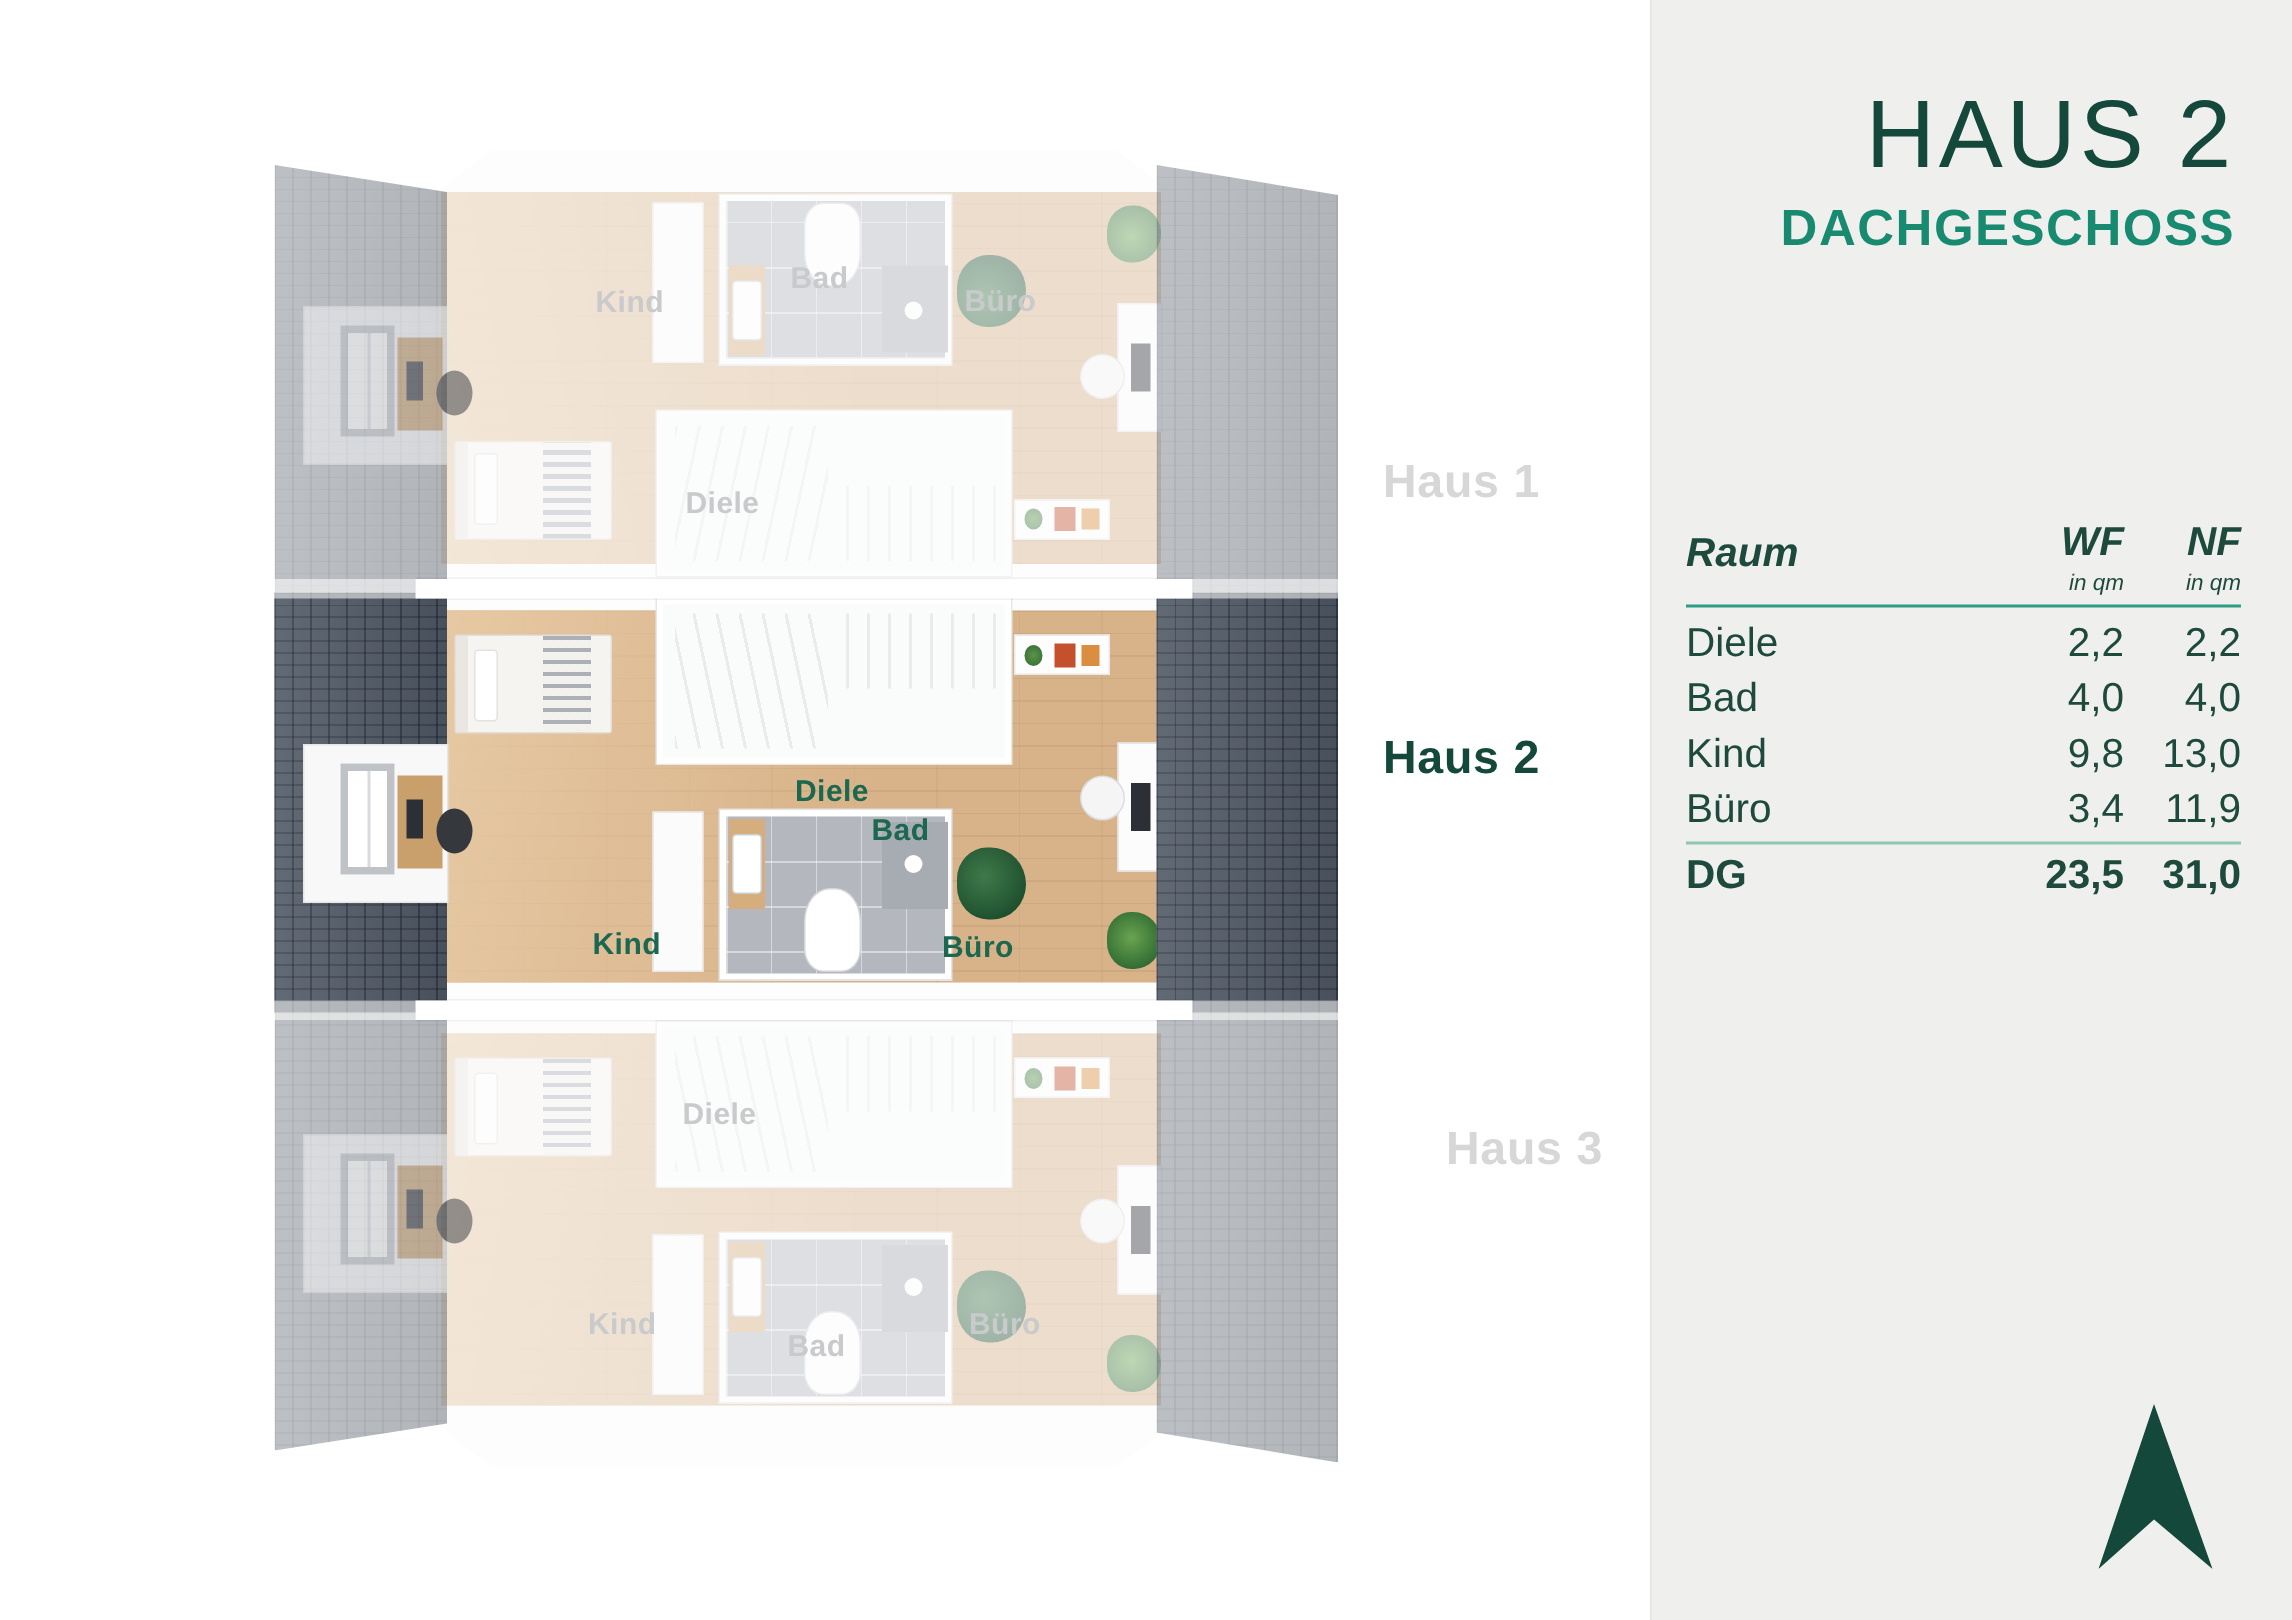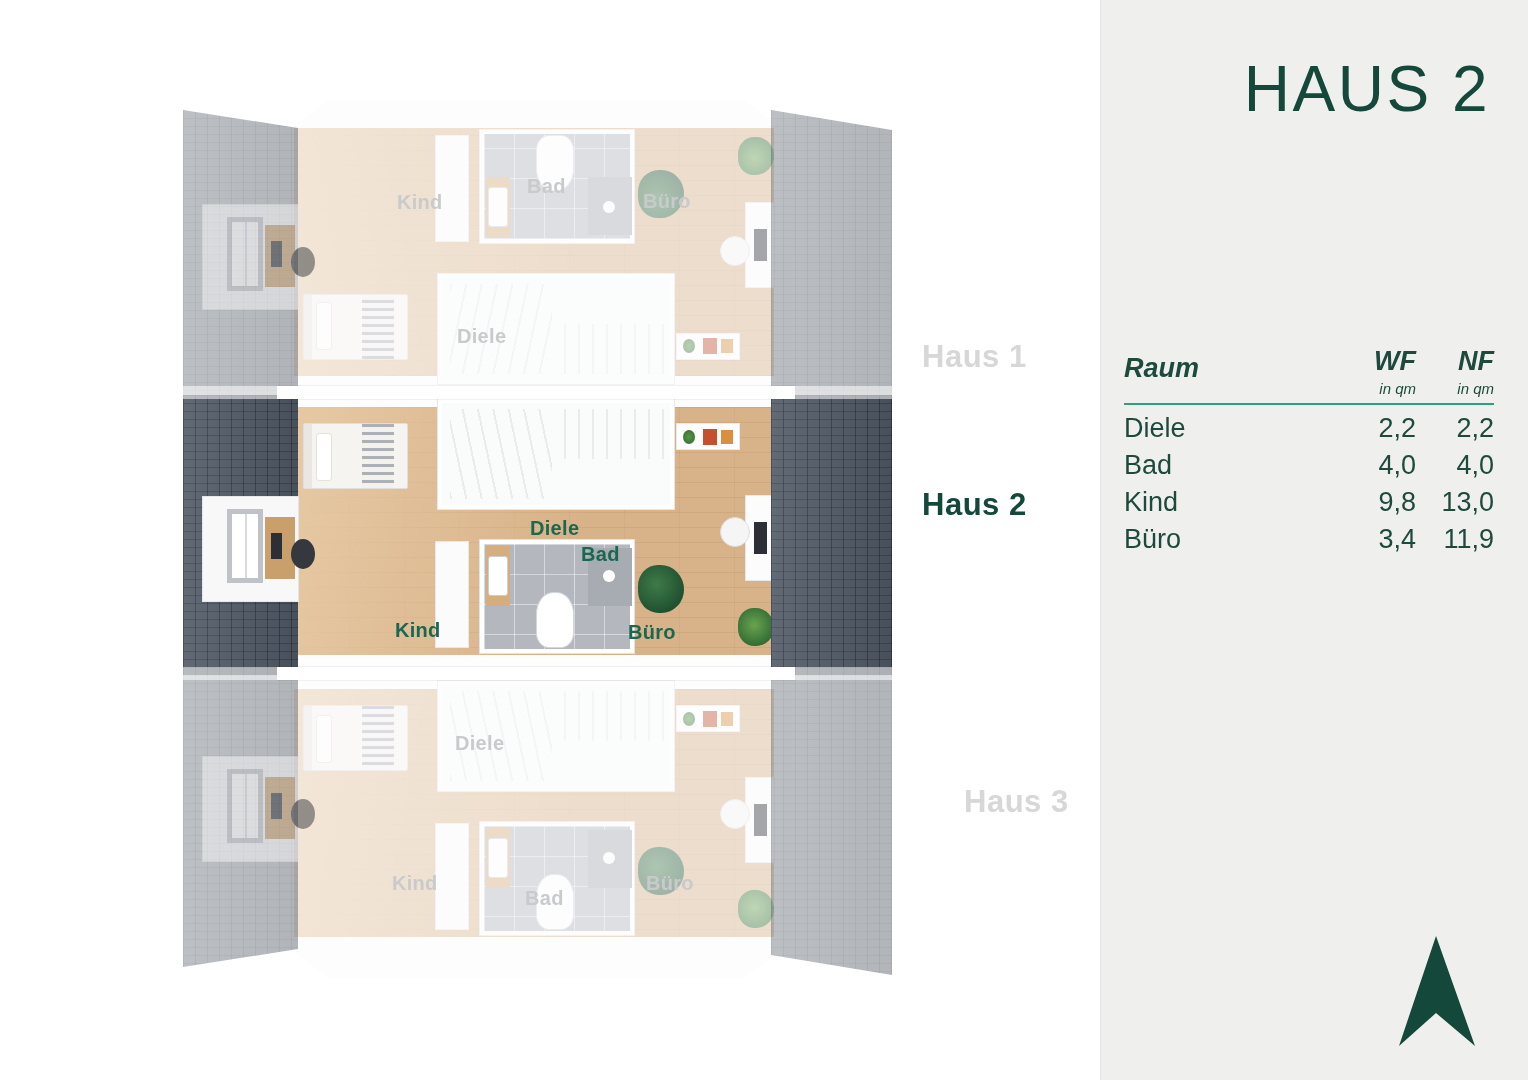--- a/index.html
+++ b/index.html
@@ -86,21 +86,21 @@
   .ddesk{position:absolute;left:62px;top:20px;width:30px;height:62px;background:#c99f6b;}
   .dmon{position:absolute;left:68px;top:36px;width:11px;height:26px;background:#2c3036;}
   .dchair{position:absolute;left:88px;top:42px;width:24px;height:30px;background:#35383d;border-radius:50%;}
 
   .labels{position:absolute;inset:0;z-index:7;}
   .lab{position:absolute;font-size:20px;font-weight:600;letter-spacing:.3px;white-space:nowrap;}
   .lab-a{color:var(--room_label_green);}
   .lab-f{color:#c9cacc;}
 
   .hlab{position:absolute;font-size:31px;font-weight:700;letter-spacing:.5px;white-space:nowrap;z-index:8;}
-  .hlab.inactive{color:var(--inactive_gray);margin-top:36px;}
+  .hlab.inactive{color:var(--inactive_gray);}
   .hlab.active{color:var(--title_green);}
 
   
   .panel{position:absolute;left:1100px;top:0;width:428px;height:1080px;background:var(--panel_bg);border-left:1px solid #e4e4e2;}
   .title{position:absolute;right:38px;top:52px;font-size:64px;font-weight:400;letter-spacing:2.5px;color:var(--title_green);white-space:nowrap;}
   .subtitle{position:absolute;right:38px;top:133px;font-size:34px;font-weight:700;letter-spacing:1px;color:var(--teal);white-space:nowrap;}
 
   .tbl{position:absolute;left:23px;top:346px;width:370px;color:var(--table_text);}
   .thead,.trow,.ttotal{display:grid;grid-template-columns:1fr 95px 78px;}
   .thead{align-items:end;border-bottom:2px solid var(--table_line);padding-bottom:6px;font-style:italic;}
@@ -268,20 +268,21 @@
       <span class="lab lab-f" style="left:466px;top:777px">Büro</span>
     </div>
   </div>
 
   <span class="hlab inactive" style="left:922px;top:303px">Haus 1</span>
   <span class="hlab active" style="left:922px;top:487px">Haus 2</span>
   <span class="hlab inactive" style="left:964px;top:748px">Haus 3</span>
 
   <div class="panel">
     <div class="title">HAUS 2</div>
+    <div class="subtitle">DACHGESCHOSS</div>
 
     <div class="tbl">
       <div class="thead">
         <div class="th-room">Raum</div>
         <div class="th-col">
           <div class="th-big">WF</div>
           <div class="th-small">in qm</div>
         </div>
         <div class="th-col">
           <div class="th-big">NF</div>
@@ -303,19 +304,24 @@
           <div>Kind</div>
           <div class="num">9,8</div>
           <div class="num">13,0</div>
         </div>
         <div class="trow">
           <div>Büro</div>
           <div class="num">3,4</div>
           <div class="num">11,9</div>
         </div>
       </div>
+      <div class="ttotal">
+        <div>DG</div>
+        <div class="num">23,5</div>
+        <div class="num">31,0</div>
+      </div>
     </div>
 
     <svg class="logo" viewBox="0 0 76 110">
       <polygon points="37,0 76,110 37,77 0,110" fill="#14483a"></polygon>
     </svg>
   </div>
 </div>
 
 </body></html>

